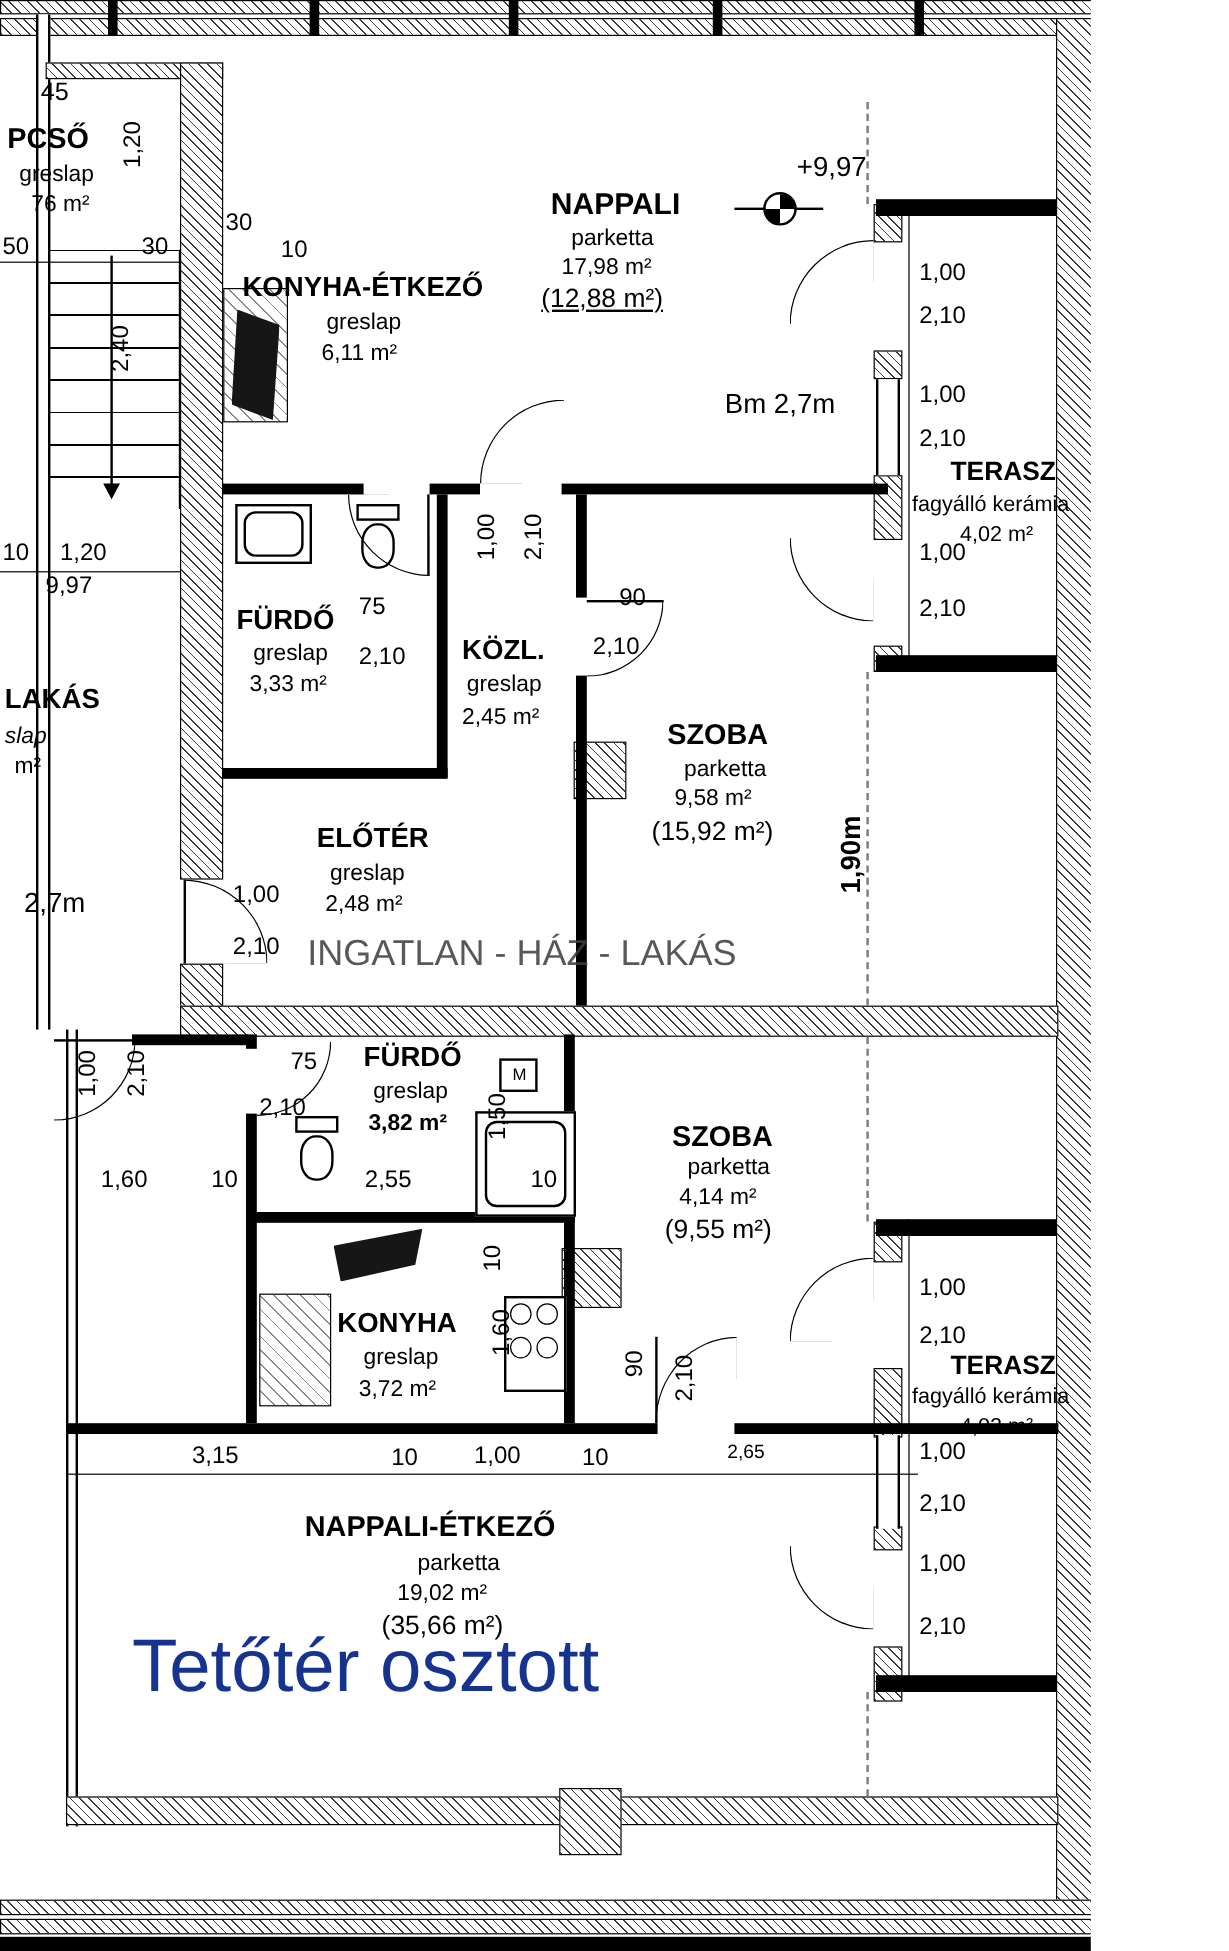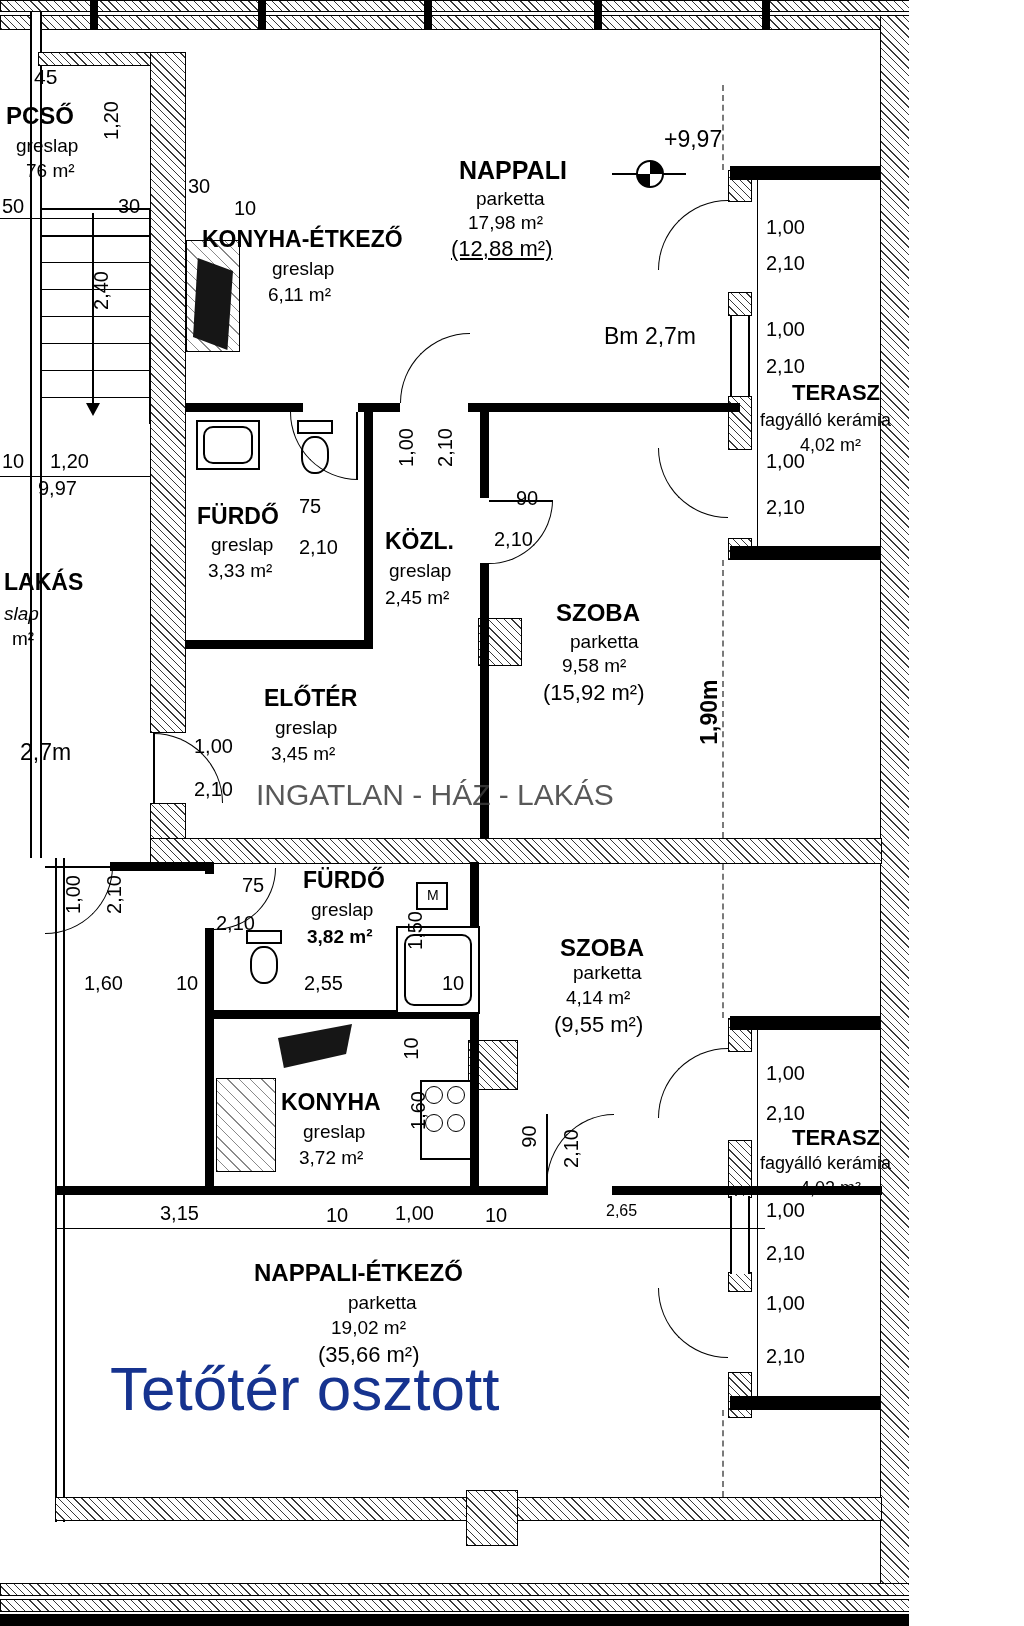--- a/index.html
+++ b/index.html
@@ -194,21 +194,21 @@
       <div class="label" style="left: 494px; top: 529px; font-size: 20px;">2,10</div>
       <div class="label rot" style="left: 387px; top: 437px; font-size: 20px;">1,00</div>
       <div class="label rot" style="left: 426px; top: 437px; font-size: 20px;">2,10</div>
       <div class="label b" style="left: 556px; top: 600px; font-size: 24px;">SZOBA</div>
       <div class="label" style="left: 570px; top: 632px; font-size: 19px;">parketta</div>
       <div class="label" style="left: 562px; top: 656px; font-size: 19px;">9,58 m²</div>
       <div class="label" style="left: 543px; top: 681px; font-size: 22px;">(15,92 m²)</div>
       <div class="label b rot" style="left: 676px; top: 700px; font-size: 23px;">1,90m</div>
       <div class="label b" style="left: 264px; top: 686px; font-size: 23px;">ELŐTÉR</div>
       <div class="label" style="left: 275px; top: 718px; font-size: 19px;">greslap</div>
-      <div class="label" style="left: 271px; top: 744px; font-size: 19px;">3,45 m²</div>
+      <div class="label" style="left: 271px; top: 744px; font-size: 19px;">2,48 m²</div>
       <div class="label b" style="left: 4px; top: 570px; font-size: 23px;">LAKÁS</div>
       <div class="label" style="left: 4px; top: 604px; font-size: 19px; font-style: italic;">slap</div>
       <div class="label" style="left: 12px; top: 629px; font-size: 19px;">m²</div>
       <div class="label" style="left: 20px; top: 740px; font-size: 23px;">2,7m</div>
       <div class="label" style="left: 194px; top: 736px; font-size: 20px;">1,00</div>
       <div class="label" style="left: 194px; top: 779px; font-size: 20px;">2,10</div>
       <div class="label" style="left: 2px; top: 451px; font-size: 20px;">10</div>
       <div class="label" style="left: 50px; top: 451px; font-size: 20px;">1,20</div>
       <div class="label" style="left: 10px; top: 478px; font-size: 20px; margin-left: 28px;">9,97</div>
       <div class="label" style="left: 256px; top: 779px; font-size: 30px; color: rgb(60, 60, 60); opacity: 0.85;">INGATLAN - HÁZ - LAKÁS</div>

